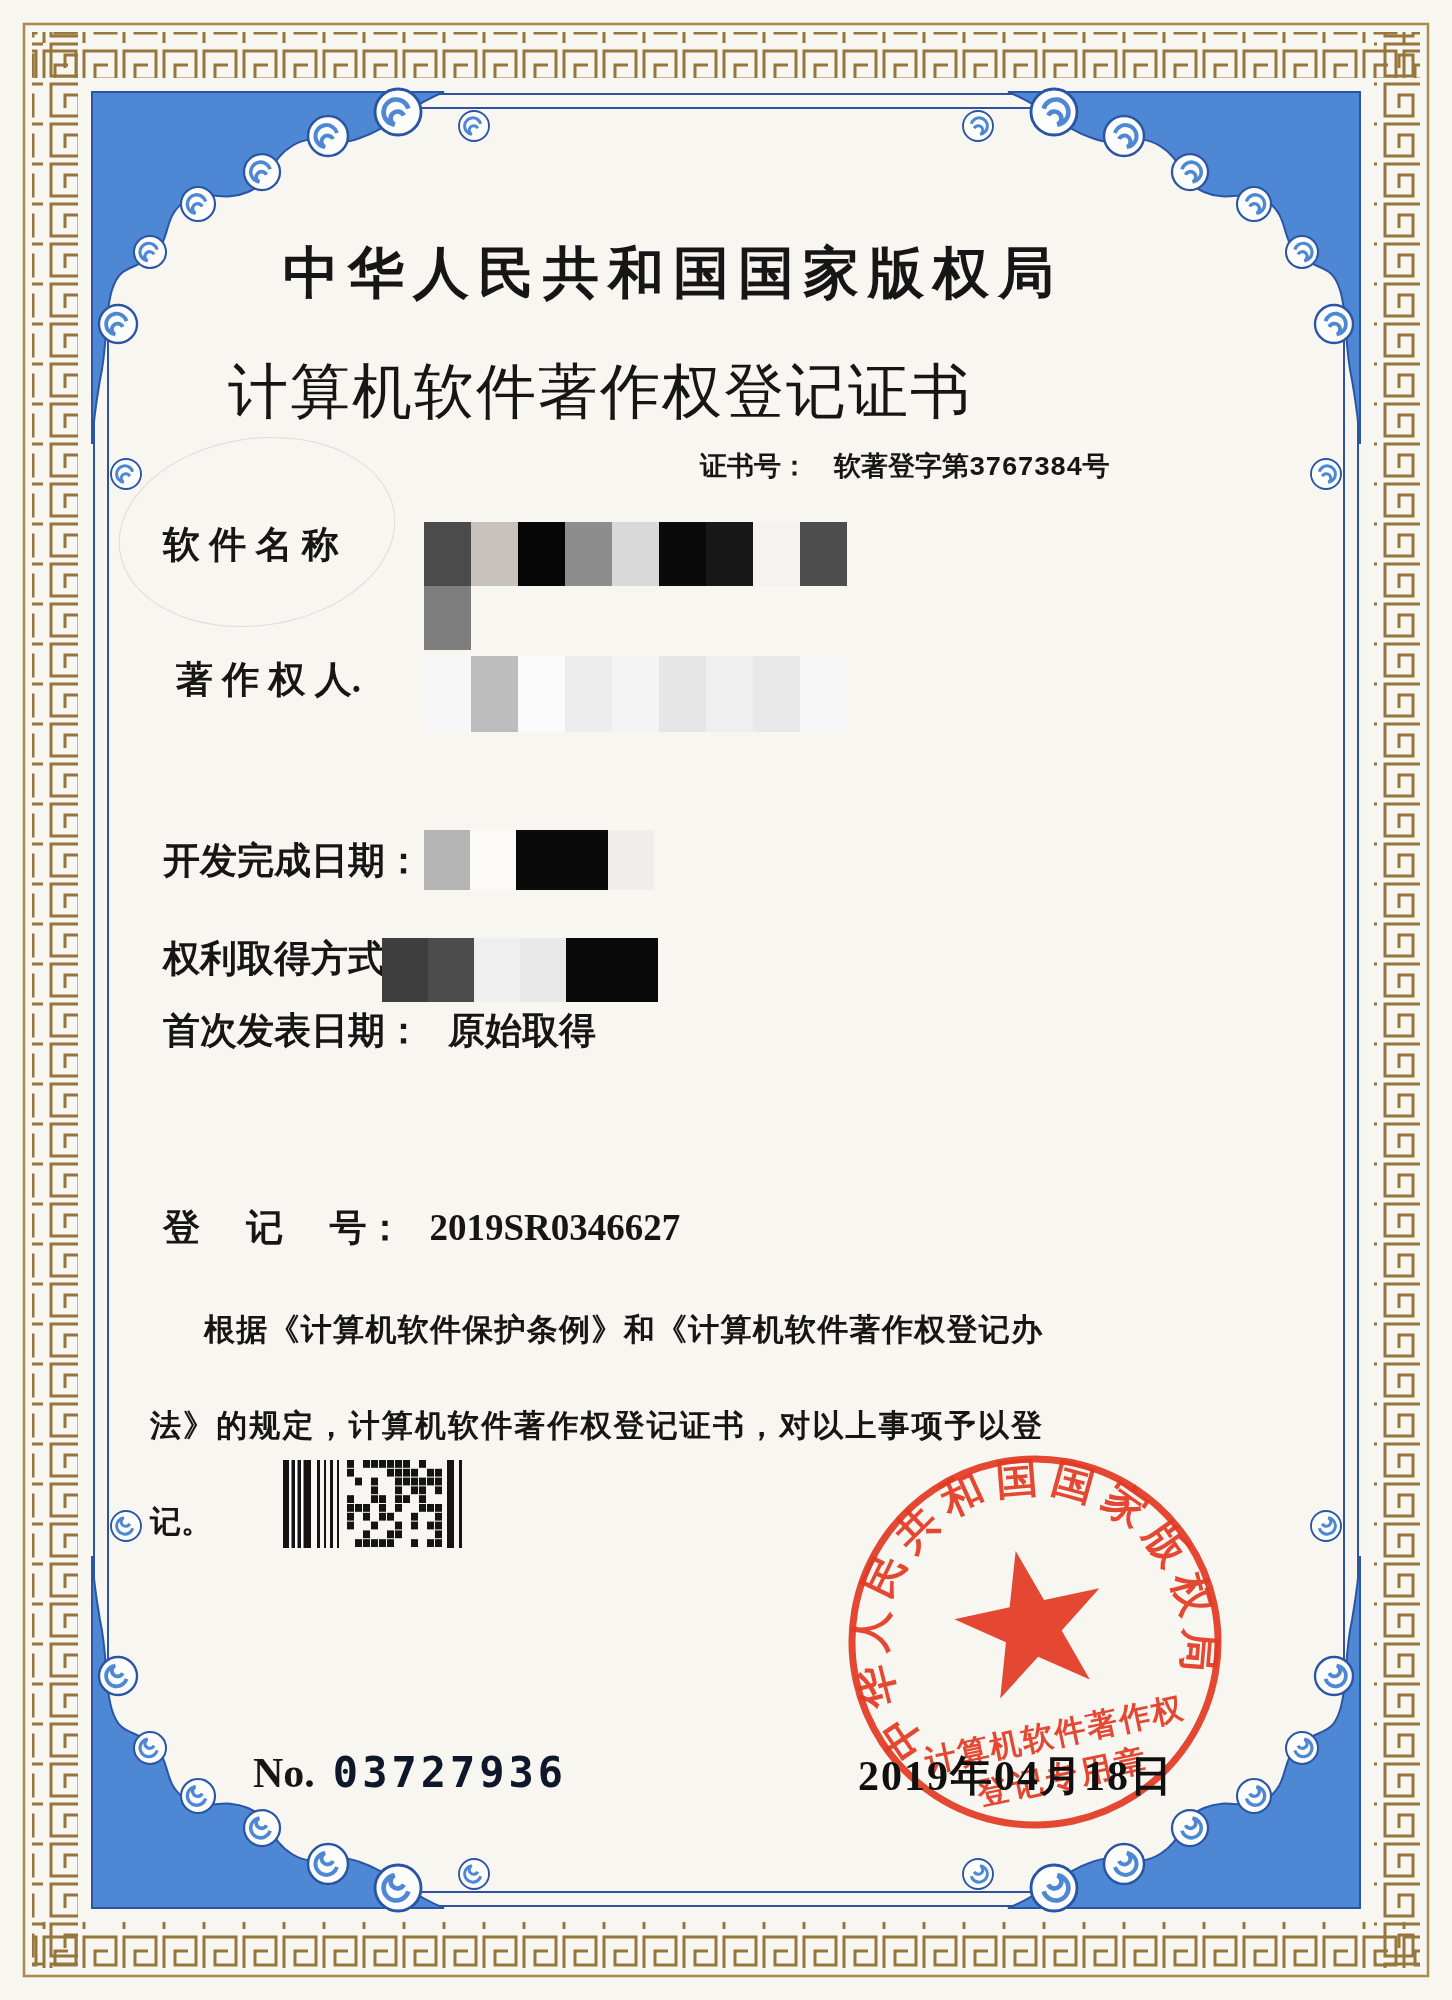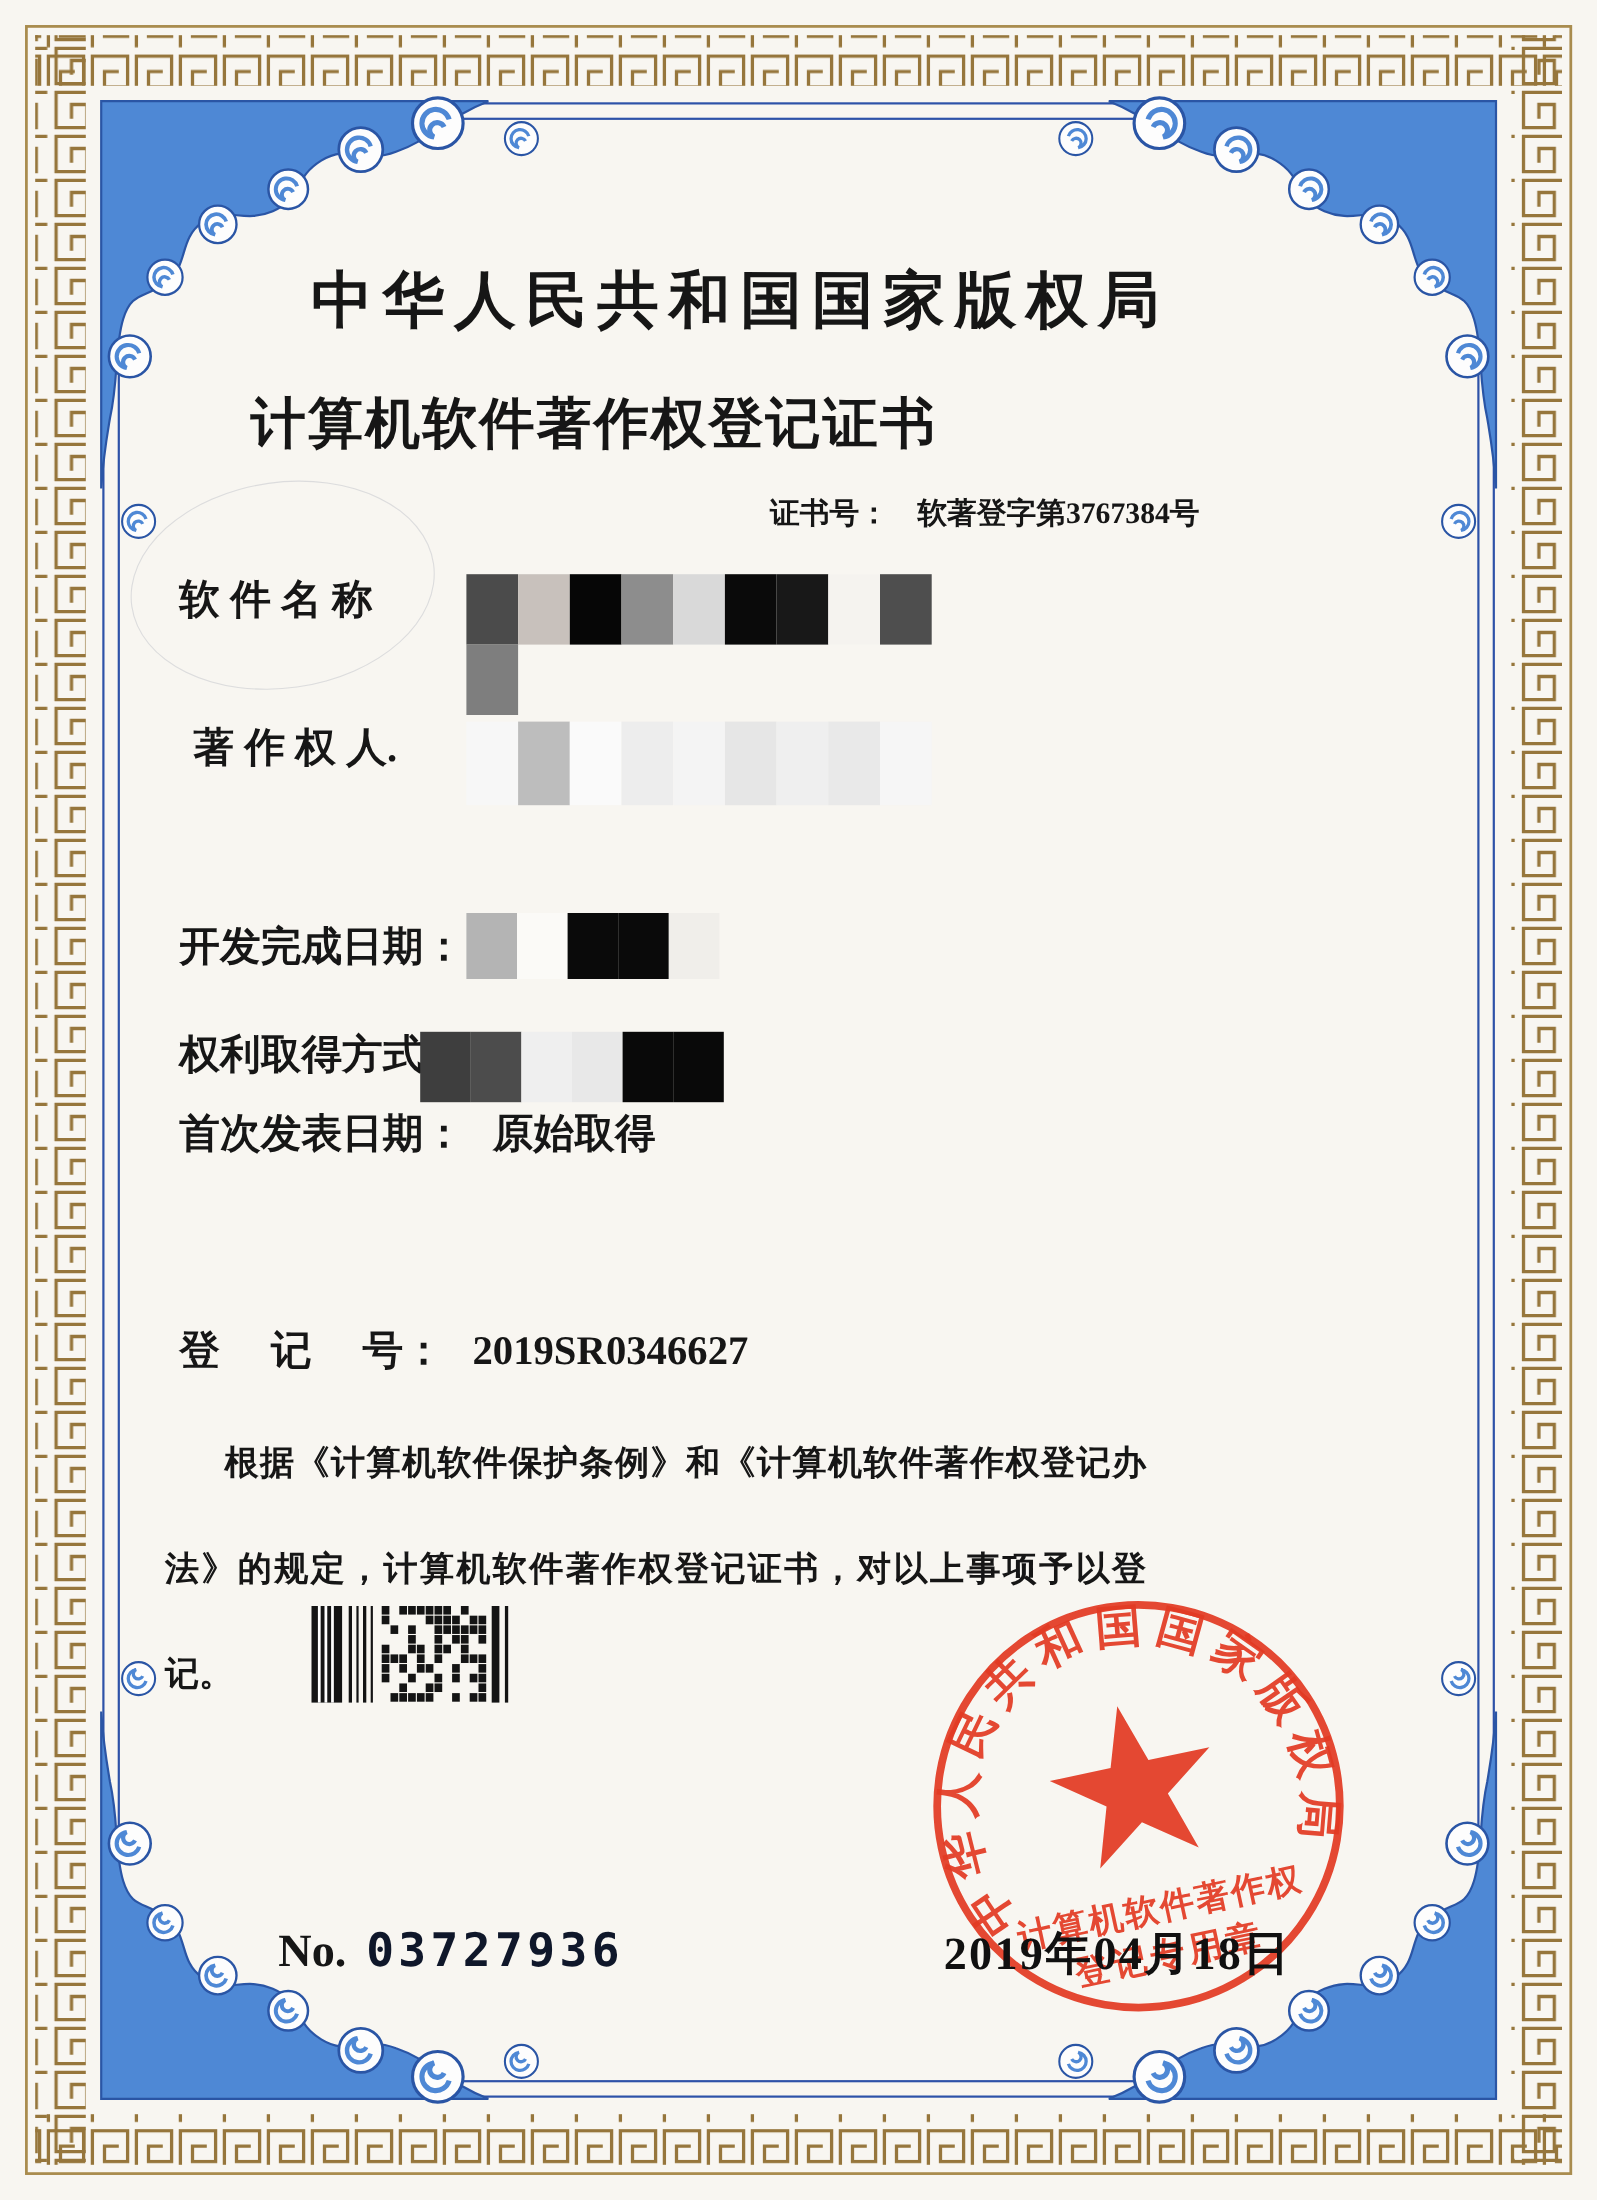--- a/index.html
+++ b/index.html
@@ -4,23 +4,23 @@
 <style>
   html,body{margin:0;padding:0;background:#e9e7e2;}
   #cert{
     position:relative;width:1452px;height:2000px;margin:0 auto;
     background:#f8f6f1;overflow:hidden;
     font-family:"Liberation Serif","DejaVu Serif",serif;color:#161616;
   }
   #borders{position:absolute;left:0;top:0;}
   .abs{position:absolute;white-space:nowrap;}
   .title{font-size:56px;font-weight:bold;letter-spacing:9px;}
-  .subtitle{font-size:50px;font-weight:700;letter-spacing:2px;}
+  .subtitle{font-size:60px;font-weight:400;letter-spacing:2px;}
   .certno{font-size:27px;font-weight:bold;}
-  .certno .val{margin-left:26px;}
+  .certno .val{margin-left:26px;font-family:Liberation Mono, monospace;}
   .row{font-size:37px;font-weight:bold;}
   .row .val{margin-left:26px;}
   .redact{position:absolute;display:flex;}
   .para{
     position:absolute;left:150px;top:1282px;width:892px;
     font-size:31px;font-weight:bold;line-height:96px;
     text-align:justify;text-indent:54px;white-space:normal;
   }
   .serial{font-size:42px;font-weight:bold;}
   .serial .num{

